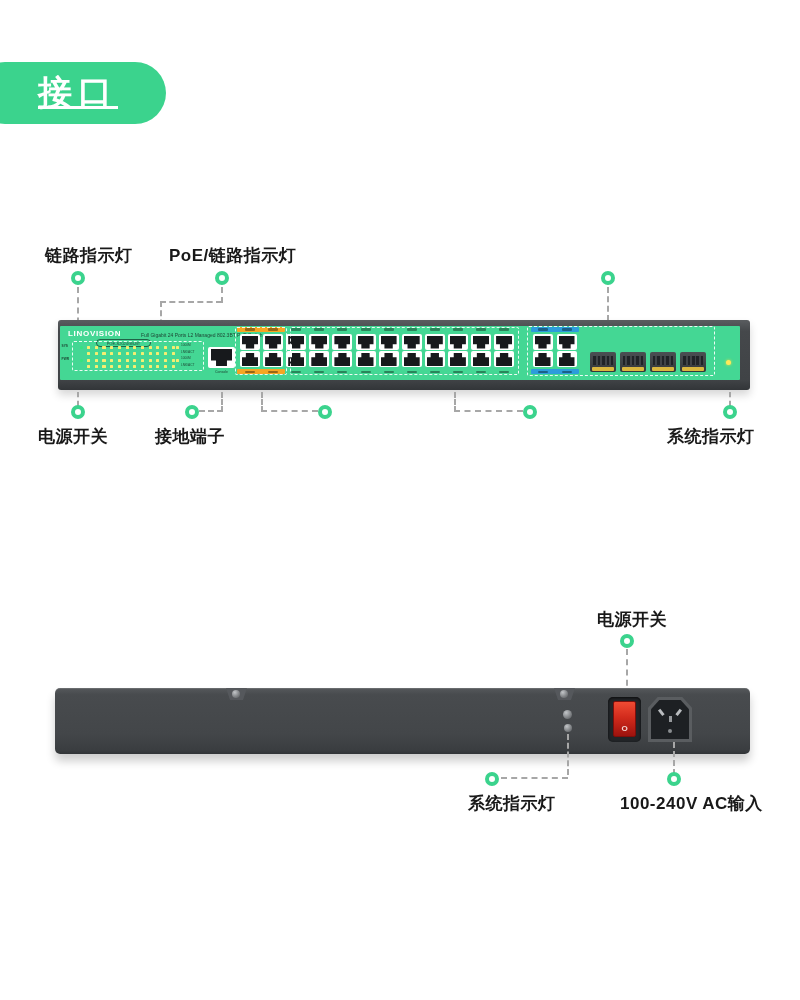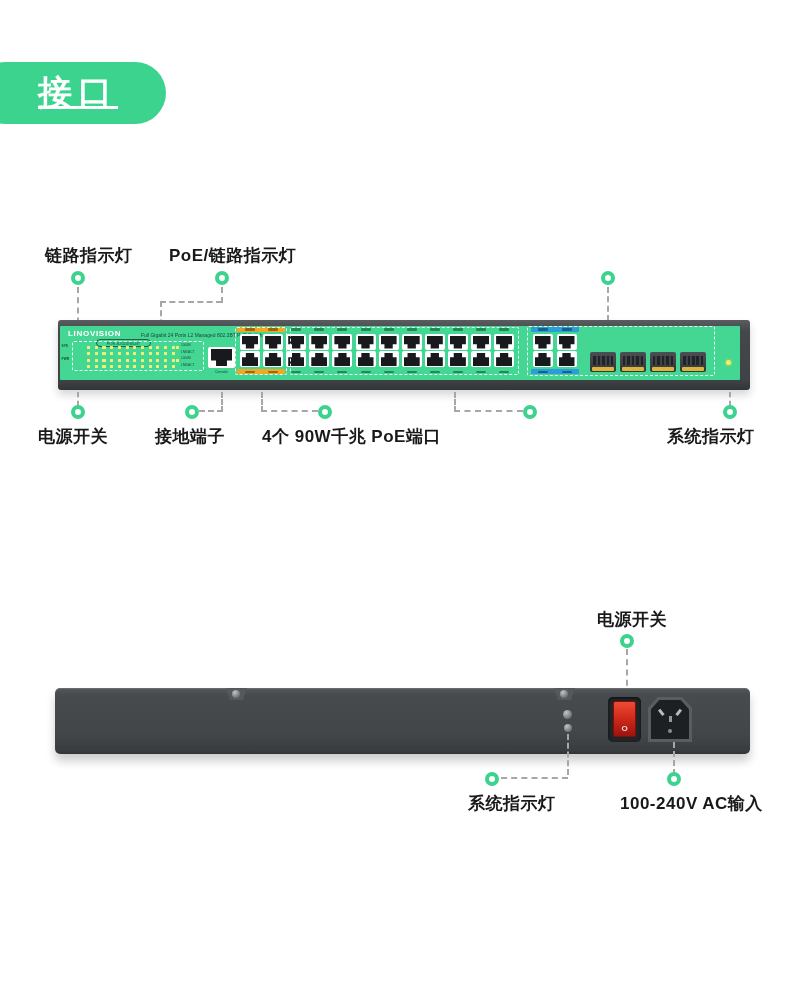--- a/index.html
+++ b/index.html
@@ -285,21 +285,20 @@
 
   <div class="dv" style="left:454px;top:392px;height:20px"></div>
   <div class="dh" style="left:454px;top:410px;width:69px"></div>
   <div class="dot" style="left:523px;top:405px"></div>
 
   <div class="dv" style="left:729px;top:392px;height:14px"></div>
   <div class="dot" style="left:723px;top:405px"></div>
 
   <div class="lbl" style="left:38px;top:425px">电源开关</div>
   <div class="lbl" style="left:155px;top:425px">接地端子</div>
-  <div class="lbl" style="left:262px;top:425px">4个 90W千兆 PoE端口</div>
   <div class="lbl" style="left:667px;top:425px">系统指示灯</div>
 
   <div class="lbl" style="left:597px;top:608px">电源开关</div>
   <div class="dot" style="left:620px;top:634px"></div>
   <div class="dv" style="left:626px;top:649px;height:47px"></div>
 
   <div class="rear-panel"></div>
   <div class="mount-tab" style="left:224px"></div>
   <div class="mount-tab" style="left:552px"></div>
   <div class="screw" style="left:232px;top:690px;width:8px;height:8px"></div>

